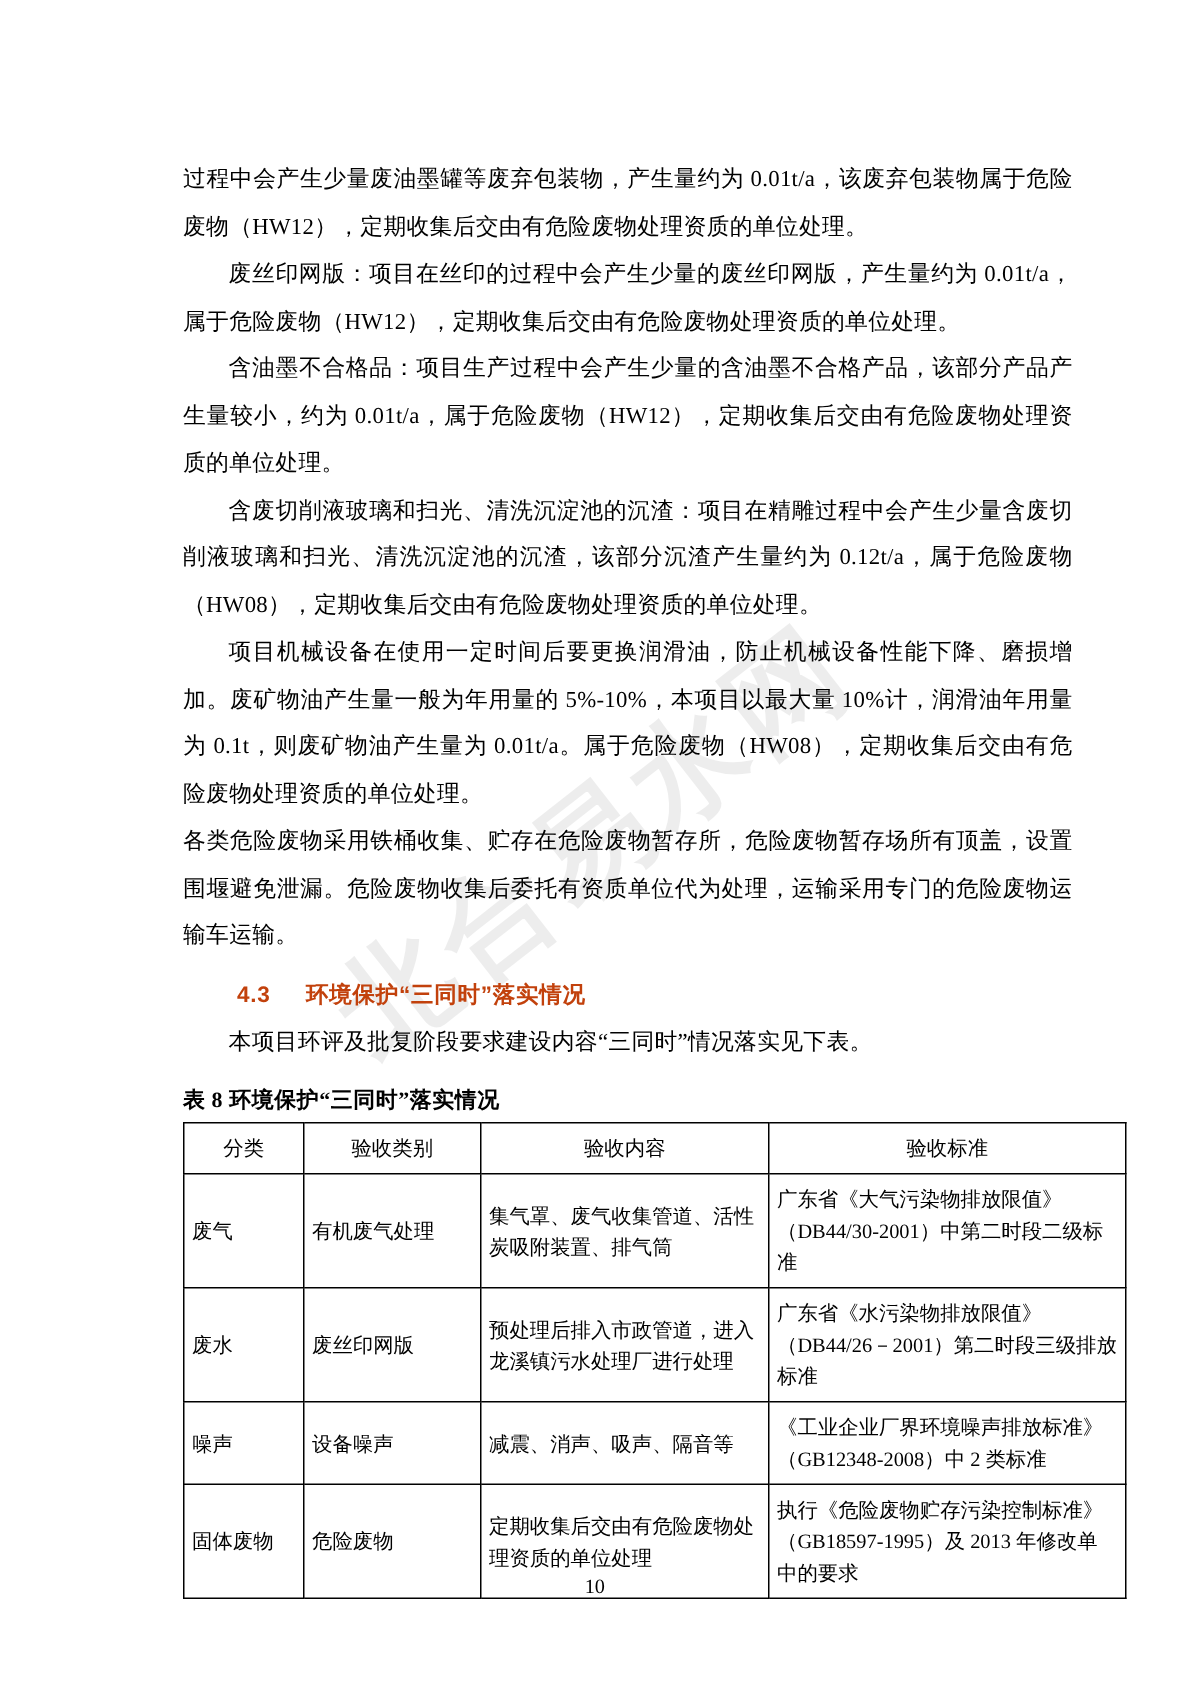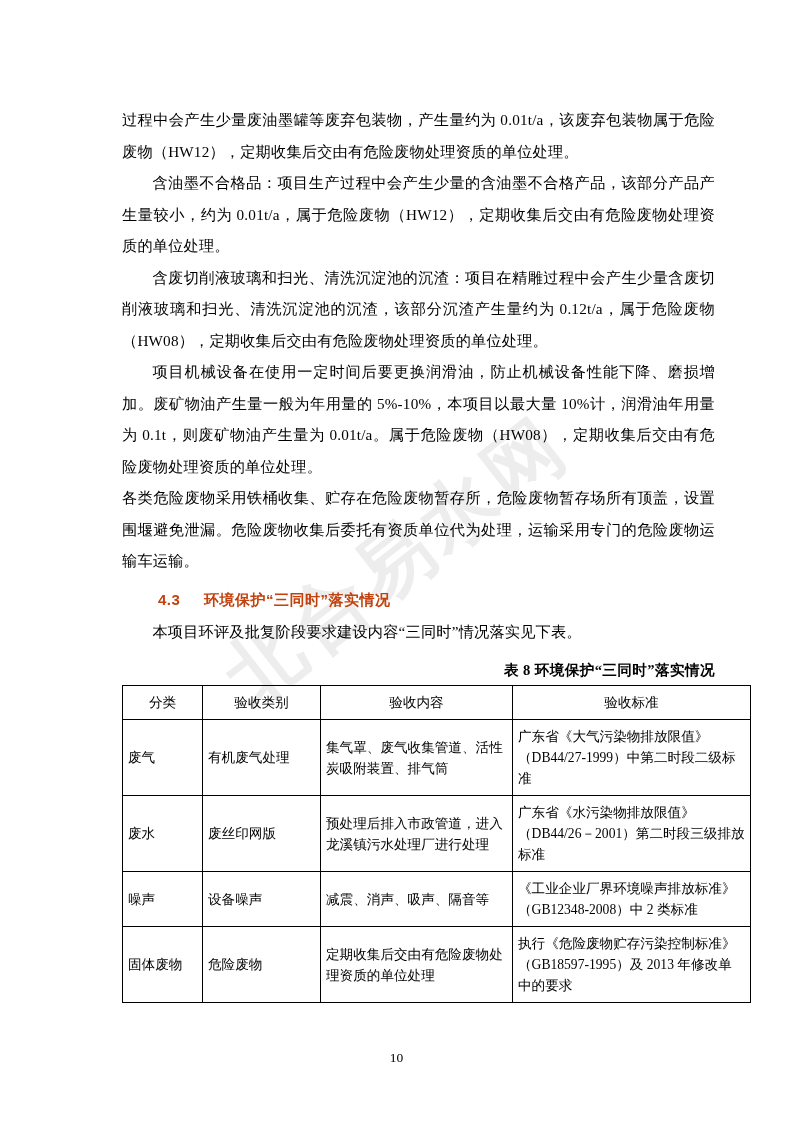--- a/index.html
+++ b/index.html
@@ -65,21 +65,21 @@
     color: #c2410c;
     letter-spacing: 0.5px;
   }
   .section-heading .num {
     display: inline-block;
     width: 46px;
     margin-left: 36px;
   }
   .table-caption {
     margin: 14px 0 5px 0;
-    text-align: right;
+    text-align: left;
     font-size: 14.6px;
     font-weight: bold;
     letter-spacing: 0.4px;
   }
   table.data-table {
     border-collapse: collapse;
     width: 628px;
     margin: 0 auto;
     table-layout: fixed;
   }
@@ -113,20 +113,21 @@
 
 <div class="page">
 
   <div class="watermark">
     <span>北合易水网</span>
   </div>
 
   <div class="content">
 
     <p class="body-text">过程中会产生少量废油墨罐等废弃包装物，产生量约为 0.01t/a，该废弃包装物属于危险废物（HW12），定期收集后交由有危险废物处理资质的单位处理。</p>
+    <p class="body-text indent">废丝印网版：项目在丝印的过程中会产生少量的废丝印网版，产生量约为 0.01t/a，属于危险废物（HW12），定期收集后交由有危险废物处理资质的单位处理。</p>
     <p class="body-text indent">含油墨不合格品：项目生产过程中会产生少量的含油墨不合格产品，该部分产品产生量较小，约为 0.01t/a，属于危险废物（HW12），定期收集后交由有危险废物处理资质的单位处理。</p>
     <p class="body-text indent">含废切削液玻璃和扫光、清洗沉淀池的沉渣：项目在精雕过程中会产生少量含废切削液玻璃和扫光、清洗沉淀池的沉渣，该部分沉渣产生量约为 0.12t/a，属于危险废物（HW08），定期收集后交由有危险废物处理资质的单位处理。</p>
     <p class="body-text indent">项目机械设备在使用一定时间后要更换润滑油，防止机械设备性能下降、磨损增加。废矿物油产生量一般为年用量的 5%-10%，本项目以最大量 10%计，润滑油年用量为 0.1t，则废矿物油产生量为 0.01t/a。属于危险废物（HW08），定期收集后交由有危险废物处理资质的单位处理。</p>
     <p class="body-text">各类危险废物采用铁桶收集、贮存在危险废物暂存所，危险废物暂存场所有顶盖，设置围堰避免泄漏。危险废物收集后委托有资质单位代为处理，运输采用专门的危险废物运输车运输。</p>
 
     <div class="section-heading">
       <span class="num">4.3</span><span>环境保护“三同时”落实情况</span>
     </div>
 
     <p class="body-text indent">本项目环评及批复阶段要求建设内容“三同时”情况落实见下表。</p>
@@ -146,21 +147,21 @@
           <th>验收类别</th>
           <th>验收内容</th>
           <th>验收标准</th>
         </tr>
       </thead>
       <tbody>
         <tr>
           <td>废气</td>
           <td>有机废气处理</td>
           <td>集气罩、废气收集管道、活性炭吸附装置、排气筒</td>
-          <td>广东省《大气污染物排放限值》（DB44/27-1999）中第二时段二级标准</td>
+          <td>广东省《大气污染物排放限值》（DB44/30-2001）中第二时段二级标准</td>
         </tr>
         <tr>
           <td>废水</td>
           <td>废丝印网版</td>
           <td>预处理后排入市政管道，进入龙溪镇污水处理厂进行处理</td>
           <td>广东省《水污染物排放限值》（DB44/26－2001）第二时段三级排放标准</td>
         </tr>
         <tr>
           <td>噪声</td>
           <td>设备噪声</td>

